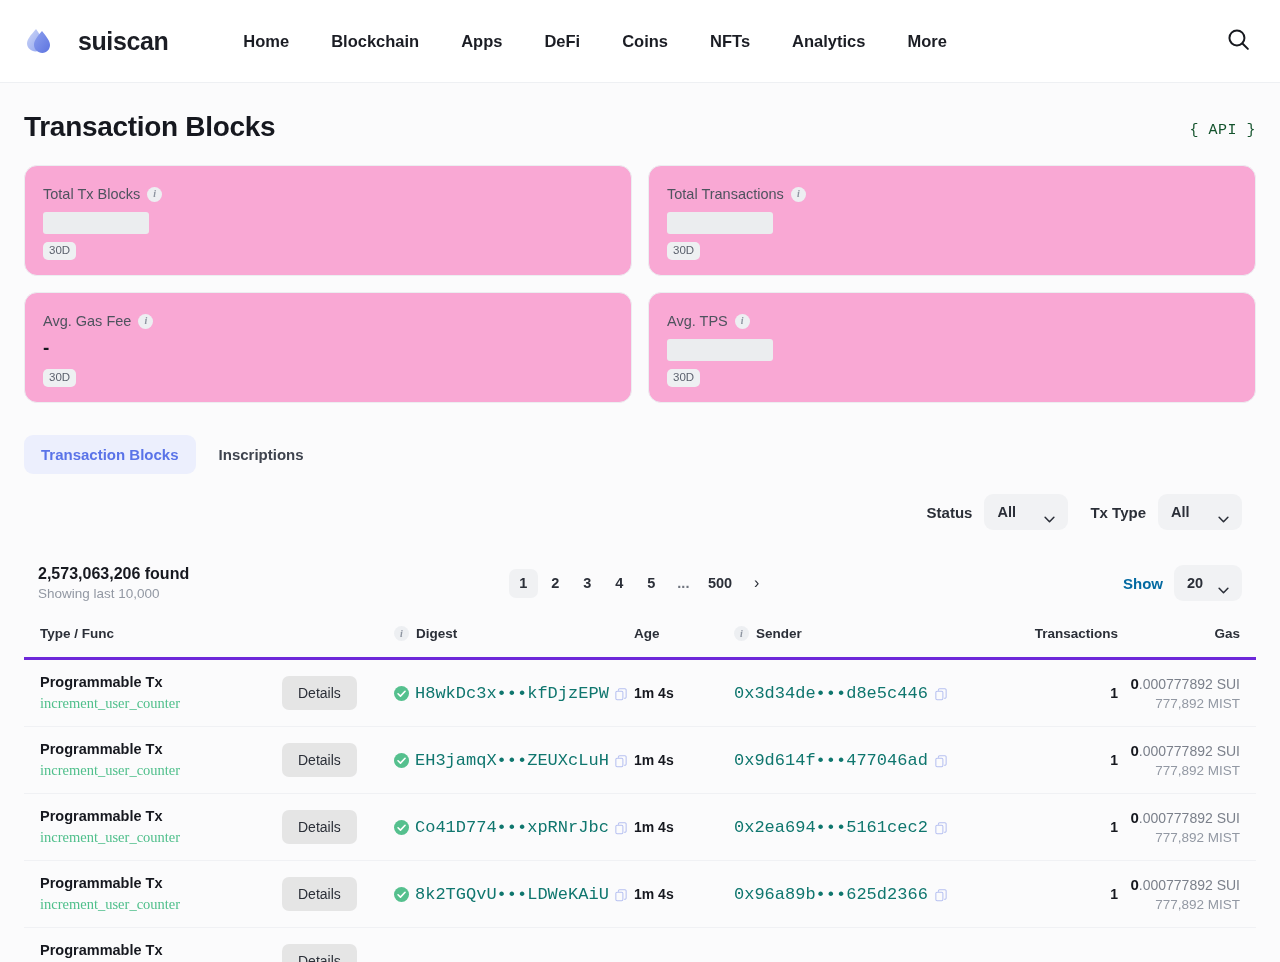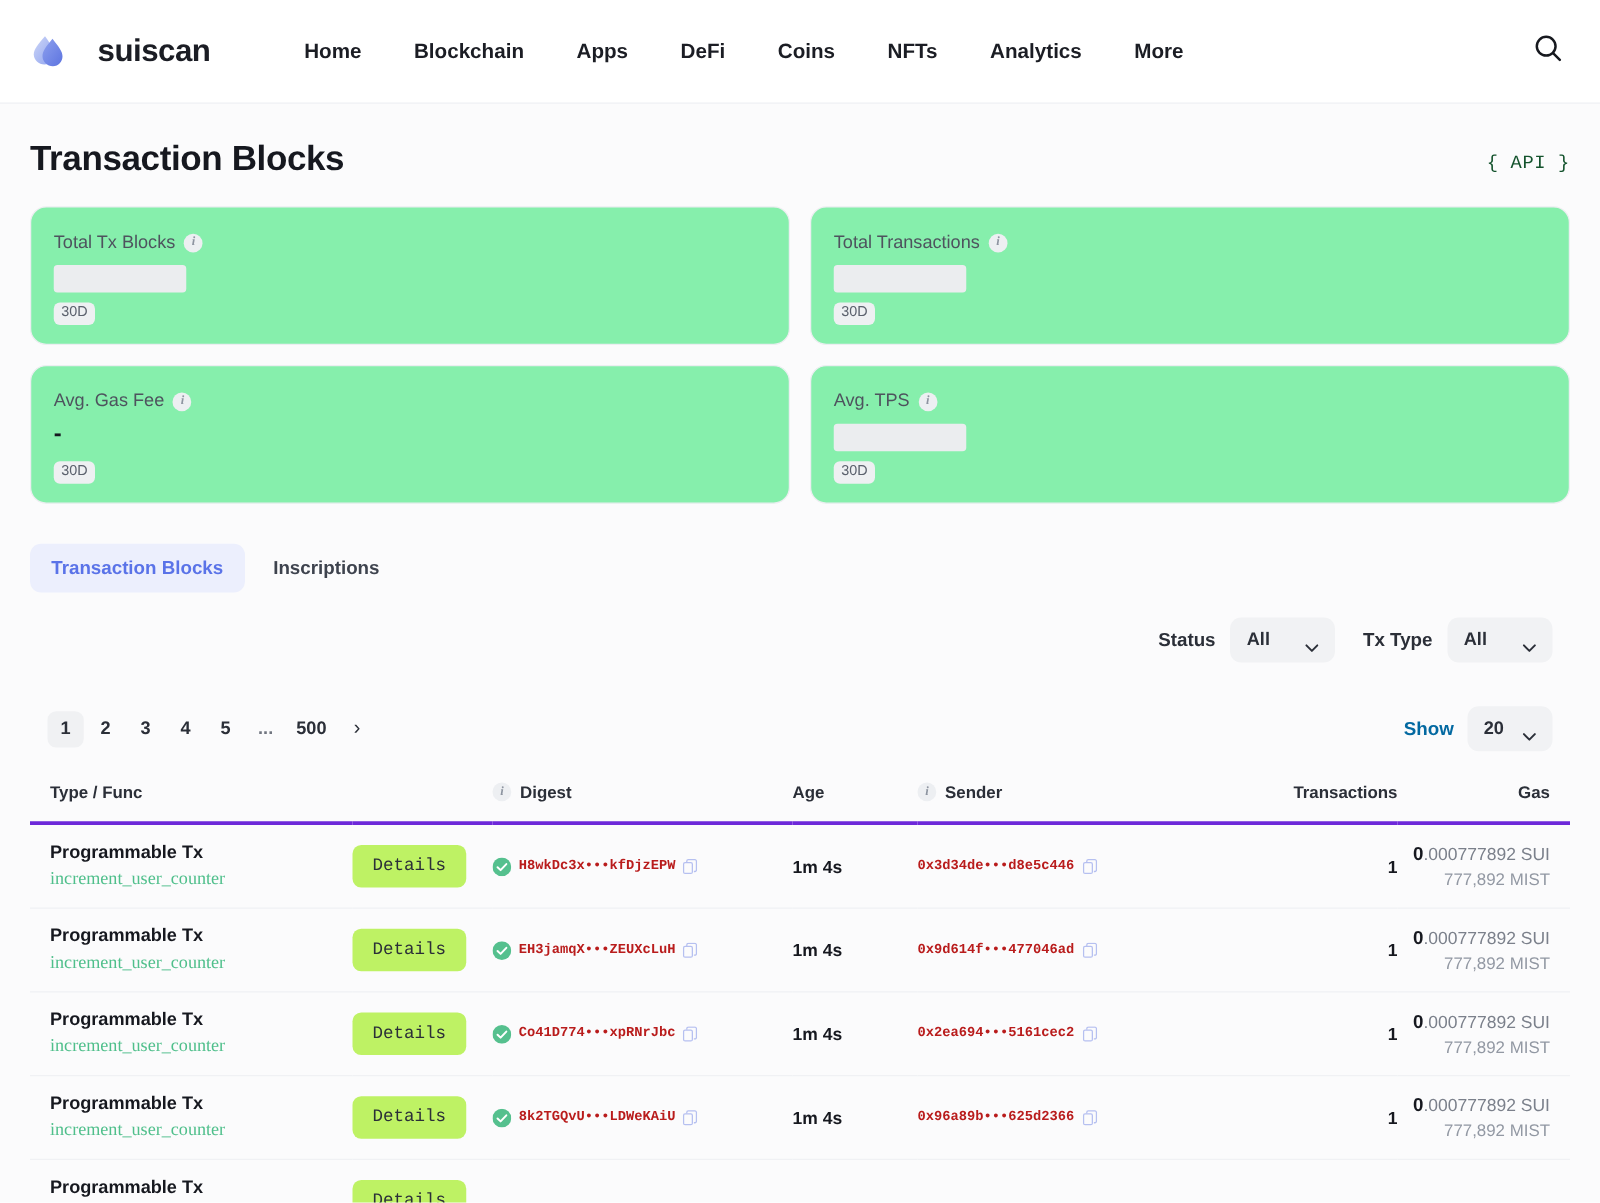--- a/index.html
+++ b/index.html
@@ -77,21 +77,21 @@
     padding-bottom: 4px;
   }
 
   
   .stats-grid {
     display: grid;
     grid-template-columns: 1fr 1fr;
     gap: 16px 16px;
   }
   .stat-card {
-    background: #86efac;
+    background: #f9a8d4;
     border: 1px solid #eceef1;
     border-radius: 13px;
     padding: 20px 18px 18px 18px;
     height: 111px;
   }
   .stat-label-row {
     display: flex;
     align-items: center;
     gap: 7px;
   }
@@ -245,36 +245,36 @@
   .type-name { font-size: 14.5px; font-weight: 700; color: #16181f; }
   .type-func {
     font-size: 14.5px;
     color: #4fbf8b;
     font-family: Liberation Serif, serif;
     margin-top: 5px;
     cursor: pointer;
   }
   .details-btn {
     display: inline-block;
-    background: #bef264;
+    background: #e5e5e5;
     border: none;
     border-radius: 7px;
     font-size: 14px;
-    font-family: Liberation Mono, monospace;
+    font-family: Liberation Sans, sans-serif;
     color: #2b2f38;
     padding: 9px 16px;
     cursor: pointer;
   }
   .digest-cell { display: flex; align-items: center; gap: 6px; }
   .check-icon { width: 15px; height: 15px; flex: none; }
   .hashlink {
     font-family: "Liberation Mono", monospace;
-    font-size: 11px;
-    font-weight: 700;
-    color: #b91c1c;
+    font-size: 17px;
+    font-weight: 400;
+    color: #0f766e;
     cursor: pointer;
     white-space: nowrap;
   }
   .copy-icon { width: 12px; height: 13px; flex: none; cursor: pointer; opacity: .85; }
   .age-cell { font-size: 14px; font-weight: 700; color: #16181f; }
   .sender-cell { display: flex; align-items: center; gap: 7px; }
   .tx-count { font-size: 14px; font-weight: 700; color: #16181f; }
   .gas-main { font-size: 14px; color: #7b808b; white-space: nowrap; }
   .gas-main b { color: #16181f; font-weight: 700; font-size: 15px; }
   .gas-sub { font-size: 13.5px; color: #9298a3; margin-top: 4px; white-space: nowrap; }
@@ -401,20 +401,24 @@
           <span class="chev">
             <svg width="11" height="7" viewBox="0 0 12 8" fill="none" stroke="#2b2f38" stroke-width="1.8" stroke-linecap="round" stroke-linejoin="round">
                 <polyline points="1,1.5 6,6.5 11,1.5"></polyline>
               </svg>
           </span>
         </div>
       </div>
     </div>
 
     <div class="results-bar">
+      <div class="found-block">
+        <div class="found-count">2,573,063,206 found</div>
+        <div class="found-sub">Showing last 10,000</div>
+      </div>
 
       <div class="pagination">
         <div class="pg active">1</div>
         <div class="pg">2</div>
         <div class="pg">3</div>
         <div class="pg">4</div>
         <div class="pg">5</div>
         <div class="pg ellipsis">...</div>
         <div class="pg">500</div>
         <div class="pg next">›</div>

